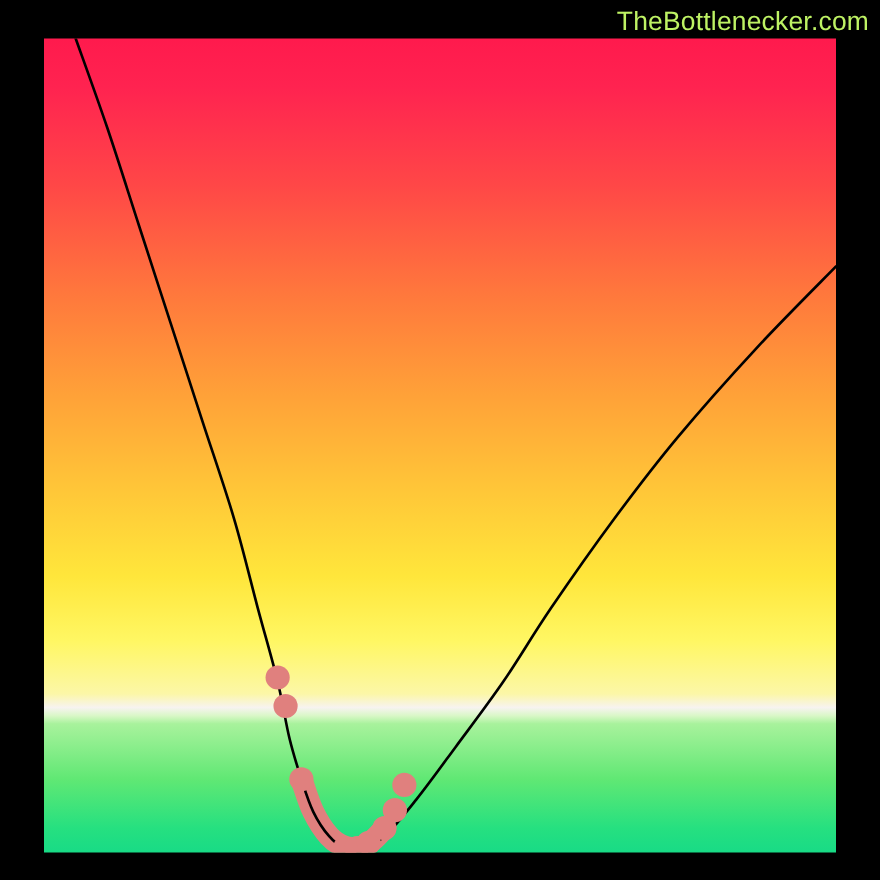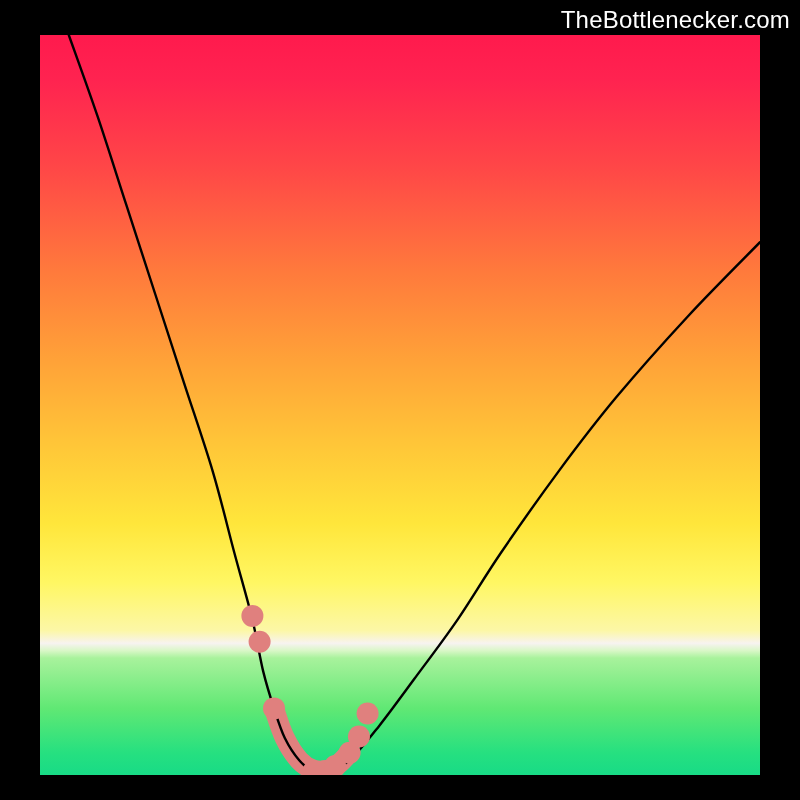--- a/index.html
+++ b/index.html
@@ -39,21 +39,21 @@
       #d9f7c7 83.2%,
       #a8f29c 84.2%,
       #60e874 91%,
       #26e080 97%,
       #18db86 100%);
   }
   .site-label {
     position: absolute;
     top: 6px;
     right: 10px;
-    color: #ffffff;
+    color: #bef264;
     font-size: 24px;
     font-weight: 500;
     letter-spacing: 0.2px;
     text-align: center;
   }
   svg.curve {
     position: absolute;
     left: 0;
     top: 0;
   }

